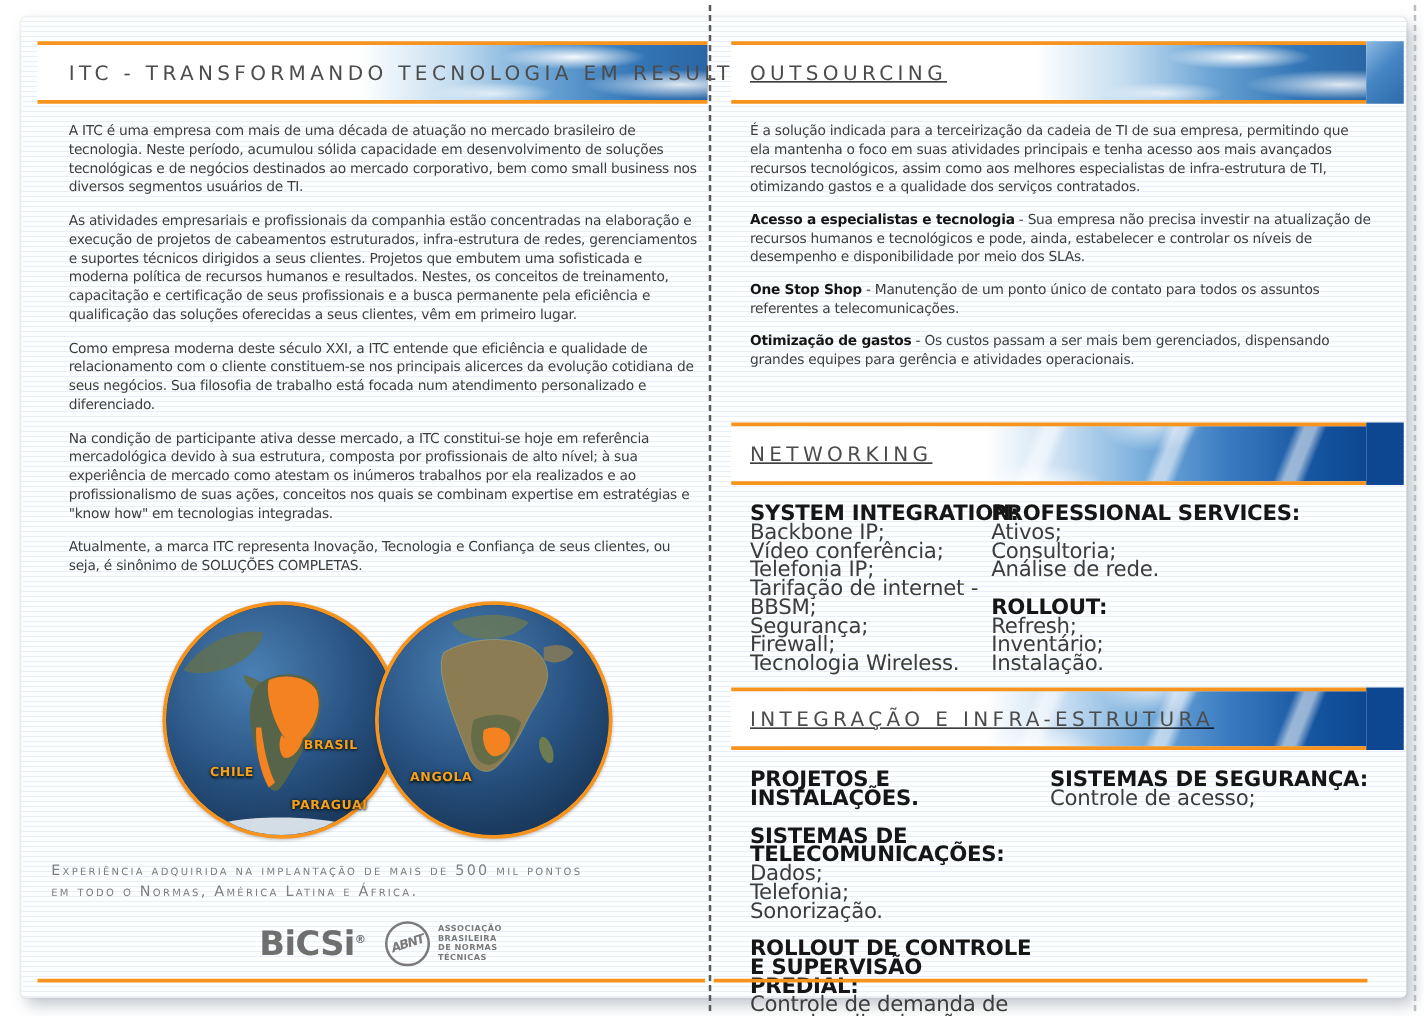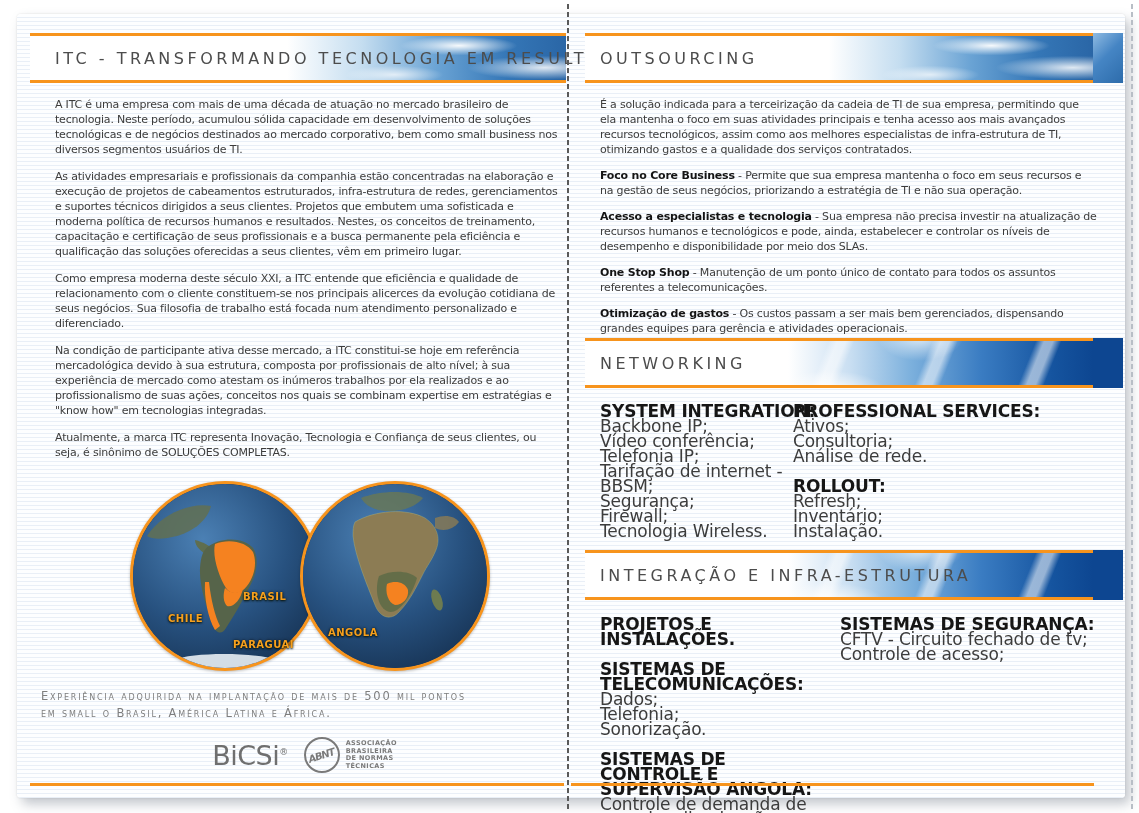--- a/index.html
+++ b/index.html
@@ -22,21 +22,21 @@
   .band{
     position:absolute;height:44px;
     border-top:3px solid #f7941d;border-bottom:3px solid #f7941d;
     display:flex;align-items:center;
   }
   .band-title{
     font-size:16px;letter-spacing:3.5px;color:#4c4c4c;white-space:nowrap;
   }
   .pl-band{left:13px;right:2px;top:19px;}
   .pl-band .band-title{padding-left:25px;}
-  .pr-band{left:17px;width:508px;}
+  .pr-band{left:17px;width:508px;text-decoration:underline;}
   .pr-band .band-title{padding-left:15px;}
   .band-sky{
     background:
       radial-gradient(ellipse 90px 15px at 80% 22%, rgba(255,255,255,.95), rgba(255,255,255,0) 65%),
       radial-gradient(ellipse 110px 17px at 96% 72%, rgba(255,255,255,.85), rgba(255,255,255,0) 70%),
       radial-gradient(ellipse 70px 13px at 68% 88%, rgba(255,255,255,.7), rgba(255,255,255,0) 70%),
       linear-gradient(to right,#ffffff 0%,#ffffff 48%,#c4ddf0 62%,#6aa3d4 76%,#3577b7 89%,#2a66a6 100%);
   }
   .band-swirl{
     background:
@@ -78,21 +78,21 @@
 
   
   .caption{
     position:absolute;top:674px;left:0;right:0;text-align:left;padding-left:24px;
     color:#7e7e7e;font-variant:small-caps;font-size:11.5px;letter-spacing:1.8px;line-height:17px;
   }
   .logos{
     position:absolute;top:723px;left:0;right:0;
     display:flex;justify-content:center;align-items:center;gap:16px;padding-left:24px;
   }
-  .bicsi{font-size:27px;font-weight:normal;color:#6f6f6f;letter-spacing:-0.5px;}
+  .bicsi{font-size:27px;font-weight:bold;color:#6f6f6f;letter-spacing:-0.5px;}
   .bicsi sup{font-size:9px;}
   .abnt{display:flex;align-items:center;gap:6px;}
   .abnt-circle{
     width:36px;height:36px;border-radius:50%;border:2.5px solid #7a7a7a;
     display:flex;align-items:center;justify-content:center;color:#7a7a7a;
     font-weight:bold;font-style:italic;font-size:10px;box-sizing:border-box;
   }
   .abnt-circle span{display:block;transform:rotate(-18deg);letter-spacing:-1px;}
   .abnt-name{font-size:6.5px;line-height:7.5px;color:#7a7a7a;letter-spacing:.4px;
     text-transform:uppercase;font-weight:bold;}
@@ -174,26 +174,26 @@
           <path d="M132,34 C142,30 152,32 156,38 C150,46 140,48 132,44 Z" fill="#8c7c54" opacity=".8"></path>
           <path d="M52,38 C72,26 104,24 122,34 C134,42 138,54 133,66 C129,76 124,82 120,90 C113,104 106,118 96,128 C88,137 77,134 72,121 C64,101 52,72 50,52 C50,46 50,42 52,38 Z" fill="#8c7c54" stroke="#c9d689" stroke-width="0.6" stroke-opacity=".45"></path>
           <path d="M76,92 C88,86 106,86 114,94 C110,108 102,120 94,126 C86,131 78,126 75,114 C73,106 74,98 76,92 Z" fill="#5d6b47" opacity=".85"></path>
           <path d="M84,100 C92,96 102,98 105,106 C106,114 100,121 92,121 C85,119 82,108 84,100 Z" fill="#f58220"></path>
           <ellipse cx="134" cy="116" rx="5" ry="11" transform="rotate(-18 134 116)" fill="#6d7b50"></ellipse>
         </svg>
       </div>
       <span class="map-label" style="left:38px;top:132px;">CHILE</span>
       <span class="map-label" style="left:113px;top:110px;">BRASIL</span>
       <span class="map-label" style="left:103px;top:134px;margin-top:24px;">PARAGUAI</span>
-      <span class="map-label" style="left:198px;top:146px;">ANGOLA</span>
+      <span class="map-label" style="left:198px;top:136px;">ANGOLA</span>
     </div>
 
     <div class="caption">
       <div>Experiência adquirida na implantação de mais de 500 mil pontos</div>
-      <div>em small o Brasil, América Latina e África.</div>
+      <div>em todo o Normas, América Latina e África.</div>
     </div>
 
     <div class="logos">
       <div class="bicsi"><span>BiCSi</span><sup>®</sup></div>
       <div class="abnt">
         <div class="abnt-circle">
             <span>ABNT</span>
           </div>
         <div class="abnt-name">
           <div>Associação</div>
@@ -209,21 +209,20 @@
 
   <div class="page page-right">
 
     <div class="band band-sky pr-band" style="top:19px;">
       <span class="band-title">OUTSOURCING</span>
       <div class="band-tail tail-sky"></div>
     </div>
 
     <div class="copy">
       <p>É a solução indicada para a terceirização da cadeia de TI de sua empresa, permitindo que ela mantenha o foco em suas atividades principais e tenha acesso aos mais avançados recursos tecnológicos, assim como aos melhores especialistas de infra-estrutura de TI, otimizando gastos e a qualidade dos serviços contratados.</p>
-      <p><b>Foco no Core Business</b><span> - Permite que sua empresa mantenha o foco em seus recursos e na gestão de seus negócios, priorizando a estratégia de TI e não sua operação.</span></p>
       <p><b>Acesso a especialistas e tecnologia</b><span> - Sua empresa não precisa investir na atualização de recursos humanos e tecnológicos e pode, ainda, estabelecer e controlar os níveis de desempenho e disponibilidade por meio dos SLAs.</span></p>
       <p><b>One Stop Shop</b><span> - Manutenção de um ponto único de contato para todos os assuntos referentes a telecomunicações.</span></p>
       <p><b>Otimização de gastos</b><span> - Os custos passam a ser mais bem gerenciados, dispensando grandes equipes para gerência e atividades operacionais.</span></p>
     </div>
 
     <div class="band band-swirl pr-band" style="top:324px;">
       <span class="band-title">NETWORKING</span>
       <div class="band-tail tail-swirl"></div>
     </div>
 
@@ -255,27 +254,26 @@
       <div class="band-tail tail-swirl"></div>
     </div>
 
     <div class="cols cols-integration">
       <div class="colA">
         <div class="list-title">PROJETOS E INSTALAÇÕES.</div>
         <div class="list-title group-gap">SISTEMAS DE TELECOMUNICAÇÕES:</div>
         <div>Dados;</div>
         <div>Telefonia;</div>
         <div>Sonorização.</div>
-        <div class="list-title group-gap">SISTEMAS DE CONTROLE E SUPERVISÃO ANGOLA:</div>
+        <div class="list-title group-gap">ROLLOUT DE CONTROLE E SUPERVISÃO PREDIAL:</div>
         <div>Controle de demanda de energia e iluminação;</div>
         <div>Automação de ar condicionado.</div>
       </div>
       <div class="colB">
         <div class="list-title">SISTEMAS DE SEGURANÇA:</div>
-        <div>CFTV - Circuito fechado de tv;</div>
         <div>Controle de acesso;</div>
       </div>
     </div>
 
     <div class="bottom-rule"></div>
   </div>
 </div>
 
 <div class="fold-line"></div>
 <div class="trim-right"></div>

